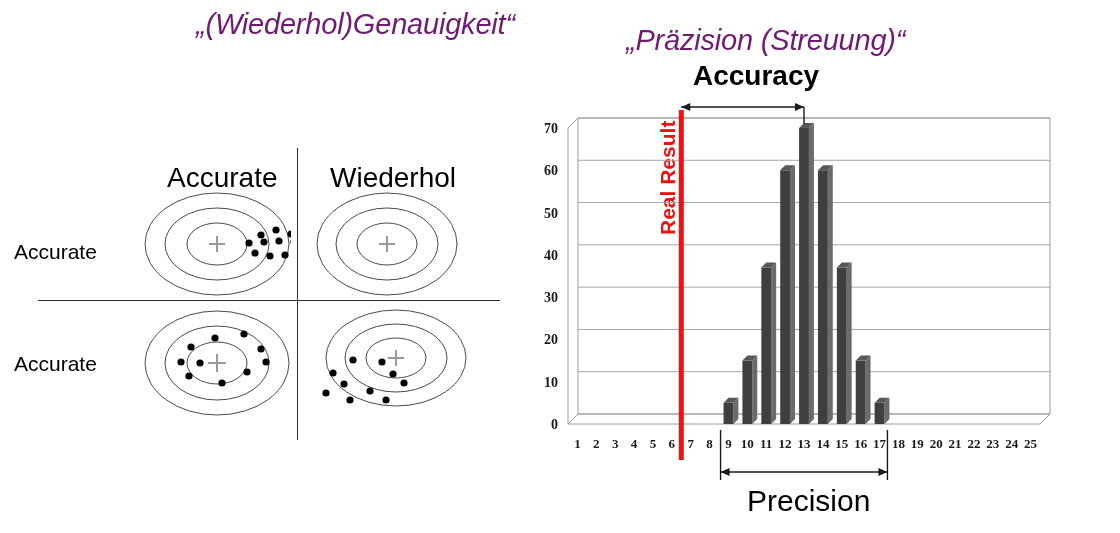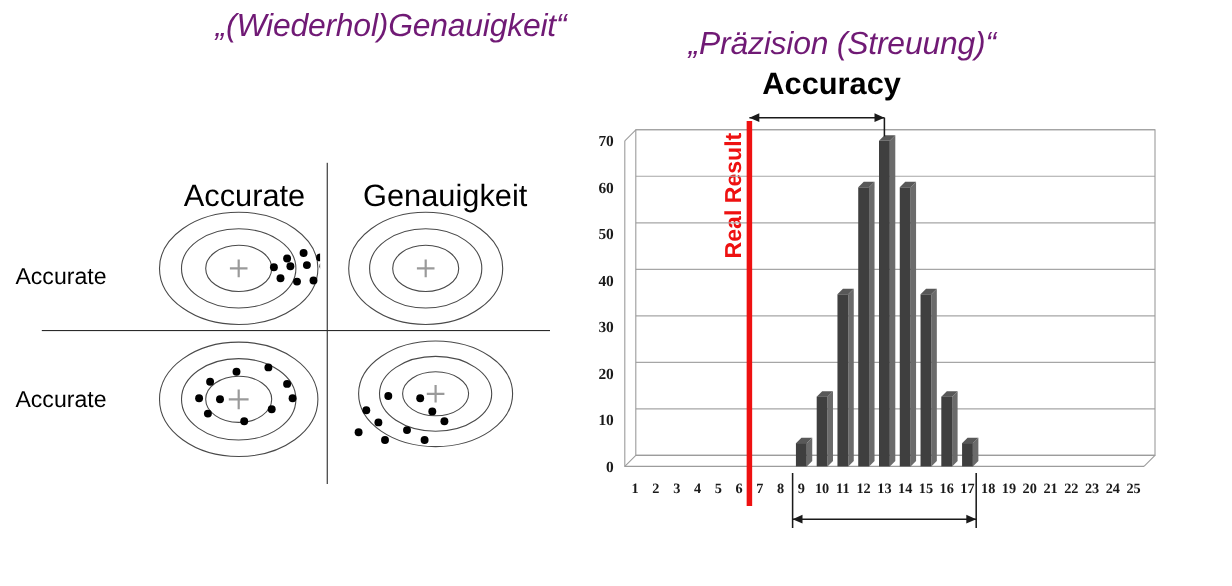--- a/index.html
+++ b/index.html
@@ -139,21 +139,21 @@
 <div class="fig-title" id="title-left">„(Wiederhol)Genauigkeit“</div>
 
 <div class="fig-title" id="title-right">„Präzision (Streuung)“</div>
 
 <div id="quad-panel">
 
   <div id="quad-divider-v"></div>
   <div id="quad-divider-h"></div>
 
   <div class="col-label" id="label-accurate">Accurate</div>
-  <div class="col-label" id="label-inaccurate">Genauigkeit</div>
+  <div class="col-label" id="label-inaccurate">Wiederhol</div>
 
   <div class="row-label" id="label-precise">Accurate</div>
   <div class="row-label" id="label-imprecise">Accurate</div>
 
   <svg class="target" id="target-ap" width="148" height="108" viewBox="0 0 148 108">
     <g fill="none" stroke="#4a4a4a" stroke-width="1">
       <ellipse cx="74" cy="54" rx="72" ry="51"></ellipse>
       <ellipse cx="74" cy="54" rx="52" ry="36"></ellipse>
       <ellipse cx="74" cy="54" rx="30" ry="21"></ellipse>
     </g>
@@ -347,13 +347,14 @@
         <polygon points="284,47 275,43 275,51" class="annot-head"></polygon>
         <line x1="284" y1="47" x2="284" y2="64" class="annot"></line>
         <line x1="200.5504" y1="412" x2="367.4496" y2="412" class="annot"></line>
         <polygon points="200.5504,412 209.5504,408 209.5504,416" class="annot-head"></polygon>
         <polygon points="367.4496,412 358.4496,408 358.4496,416" class="annot-head"></polygon>
         <line x1="200.5504" y1="370" x2="200.5504" y2="432" class="annot"></line>
         <line x1="367.4496" y1="370" x2="367.4496" y2="432" class="annot"></line>
       </g>
   </svg>
 
+  <div id="chart-foot">Precision</div>
 </div>
 
 </body></html>

